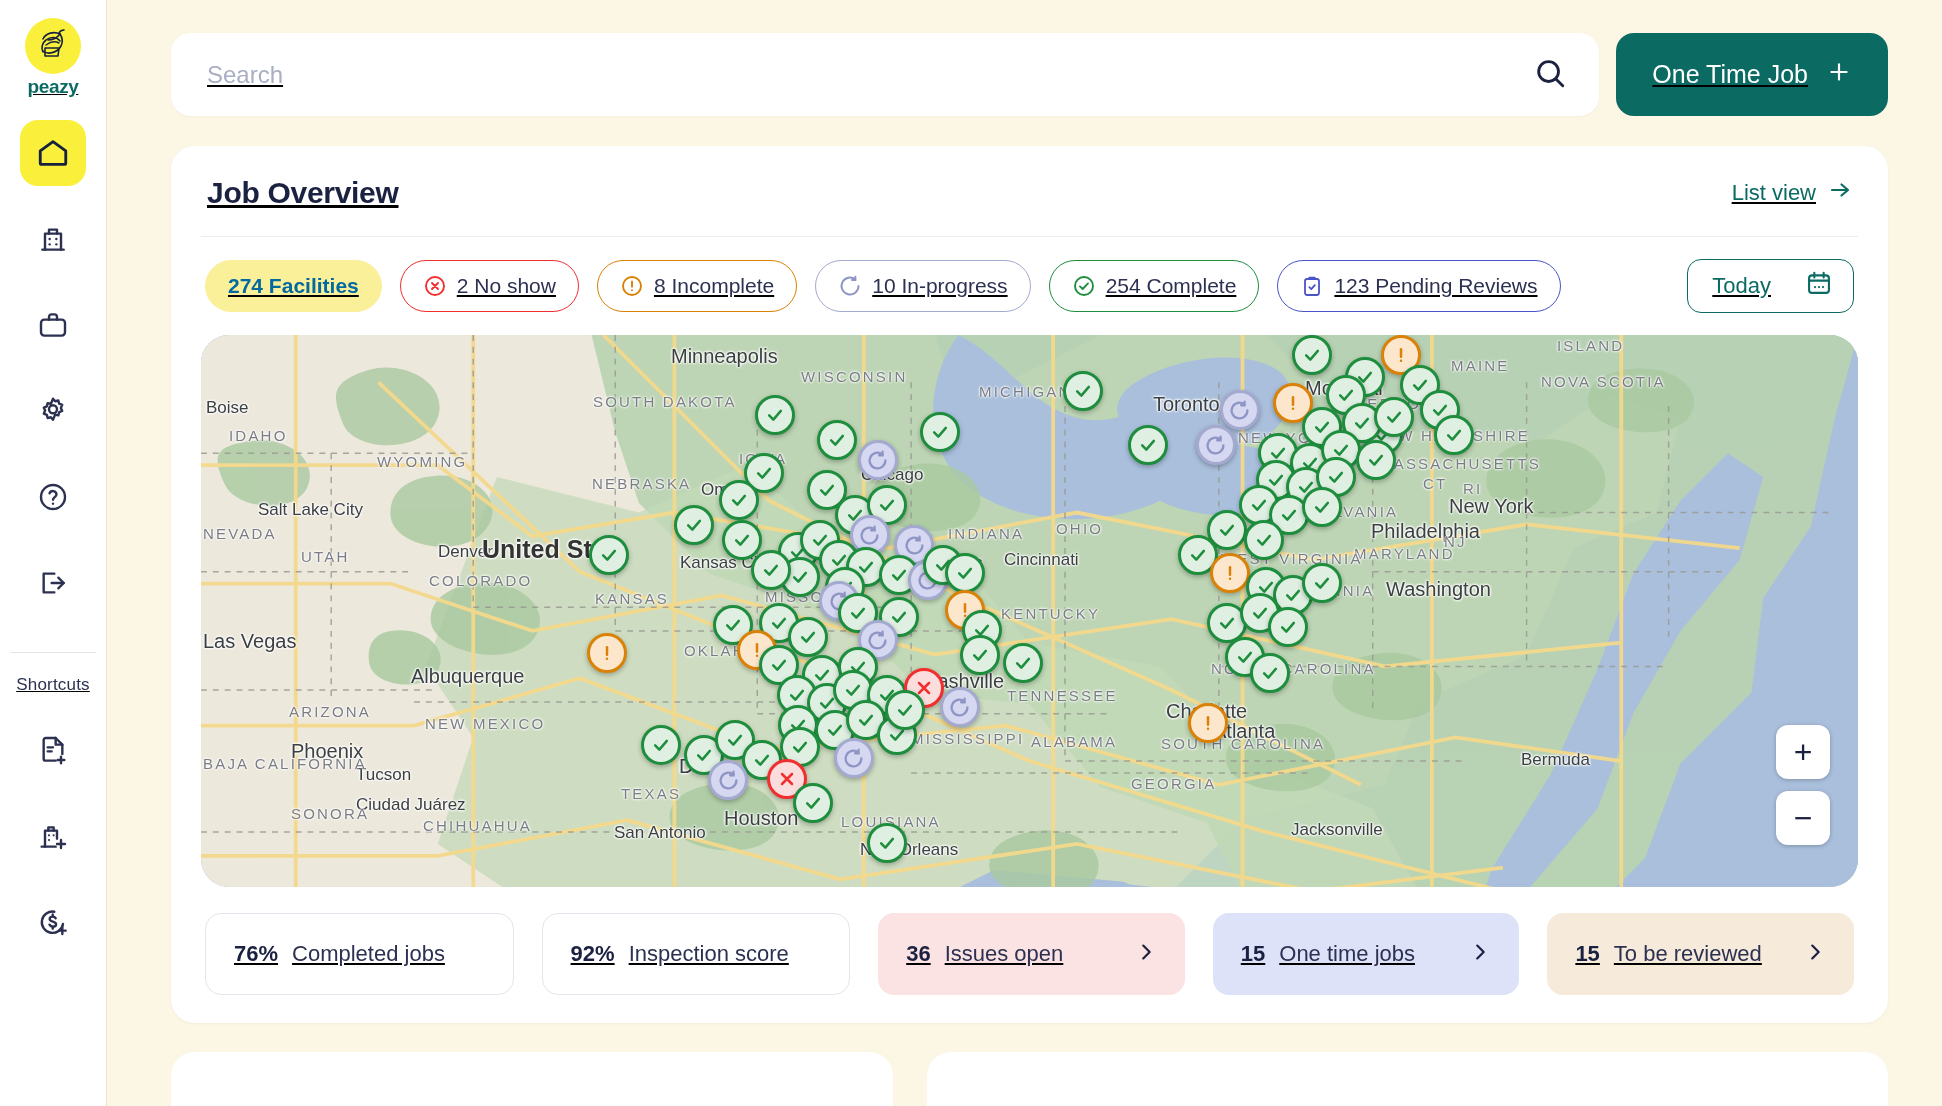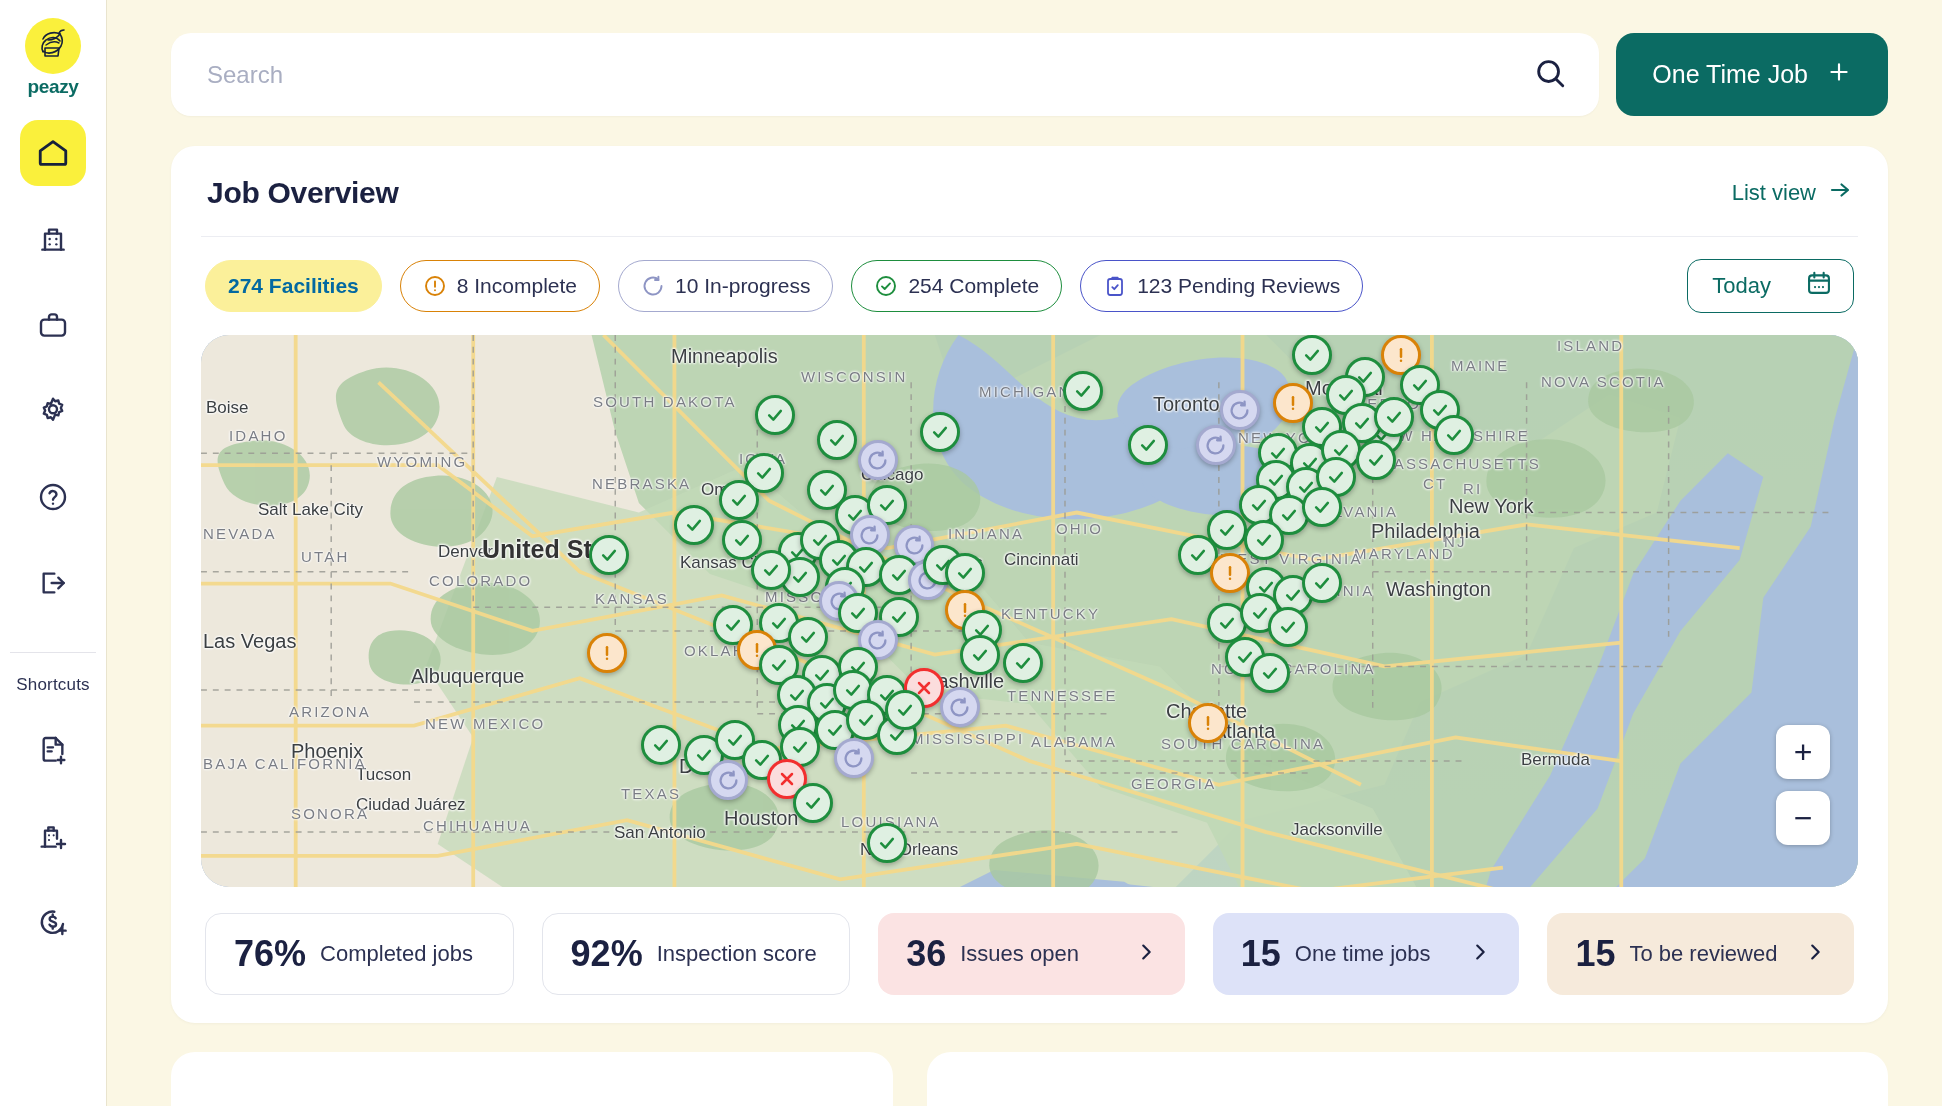--- a/index.html
+++ b/index.html
@@ -3,21 +3,21 @@
 <meta charset="utf-8">
 <style>
   * { box-sizing: border-box; margin: 0; padding: 0; }
   html, body {
     width: 1942px; height: 1106px;
     overflow: hidden;
     background: #FBF7E4;
     font-family: "Liberation Sans", sans-serif;
     -webkit-font-smoothing: antialiased;
   }
-  .app { position: relative; width: 1942px; height: 1106px; display: flex; }
+  .app { position: relative; width: 1942px; height: 1106px; display: flex; text-decoration: underline; }
 
   
   .sidebar {
     width: 107px; height: 1106px;
     background: #FFFFFF;
     border-right: 1px solid #E9E4CE;
     display: flex; flex-direction: column; align-items: center;
     padding-top: 18px;
     flex: 0 0 107px;
     z-index: 5;
@@ -156,21 +156,21 @@
   .stats { display:flex; gap: 28px; margin-top: 26px; padding: 0 4px; }
   .stat {
     flex:1; height: 82px; border-radius: 16px;
     display:flex; align-items:center; gap: 14px; padding: 0 28px;
     cursor:pointer;
   }
   .stat.outline { border:1.4px solid #E3E5EC; background:#fff; }
   .stat.pink  { background:#FBE3E3; }
   .stat.blue  { background:#DDE2F8; }
   .stat.beige { background:#F6EADB; }
-  .stat-num { font-size: 36px; font-weight: 700; color:#1B2141; }
+  .stat-num { font-size: 22px; font-weight: 700; color:#1B2141; }
   .stat-lbl { font-size: 22px; color:#2C3152; white-space:nowrap; }
   .stat-arrow { margin-left:auto; font-size: 26px; color:#1B2141; line-height:1; }
 
   
   .bottom-row {
     position:absolute; left: 64px; right: 54px; bottom: -36px;
     display:flex; gap: 34px; height: 90px;
   }
   .bottom-card { background:#fff; border-radius: 24px; }
   .bottom-card.a { flex: 0 0 722px; }
@@ -333,20 +333,29 @@
         </div>
       </div>
       <div class="card-sep"></div>
 
       <div class="chips">
 
         <div class="chip solid">
           <span>274 Facilities</span>
         </div>
 
+        <div class="chip" style="border-color:#F22F2F">
+          <span>
+            <svg width="24" height="24" viewBox="0 0 24 24" fill="none" stroke="#F22F2F" stroke-width="1.9" stroke-linecap="round">
+              <circle cx="12" cy="12" r="9"></circle>
+                <path d="M9 9l6 6M15 9l-6 6"></path>
+            </svg>
+          </span>
+          <span>2 No show</span>
+        </div>
 
         <div class="chip" style="border-color:#D98207">
           <span>
             <svg width="24" height="24" viewBox="0 0 24 24" fill="none" stroke="#D98207" stroke-width="1.9" stroke-linecap="round">
               <circle cx="12" cy="12" r="9"></circle>
                 <path d="M12 7.5v5.2"></path>
                 <circle cx="12" cy="16.3" r=".95" fill="#D98207" stroke="none"></circle>
             </svg>
           </span>
           <span>8 Incomplete</span>

